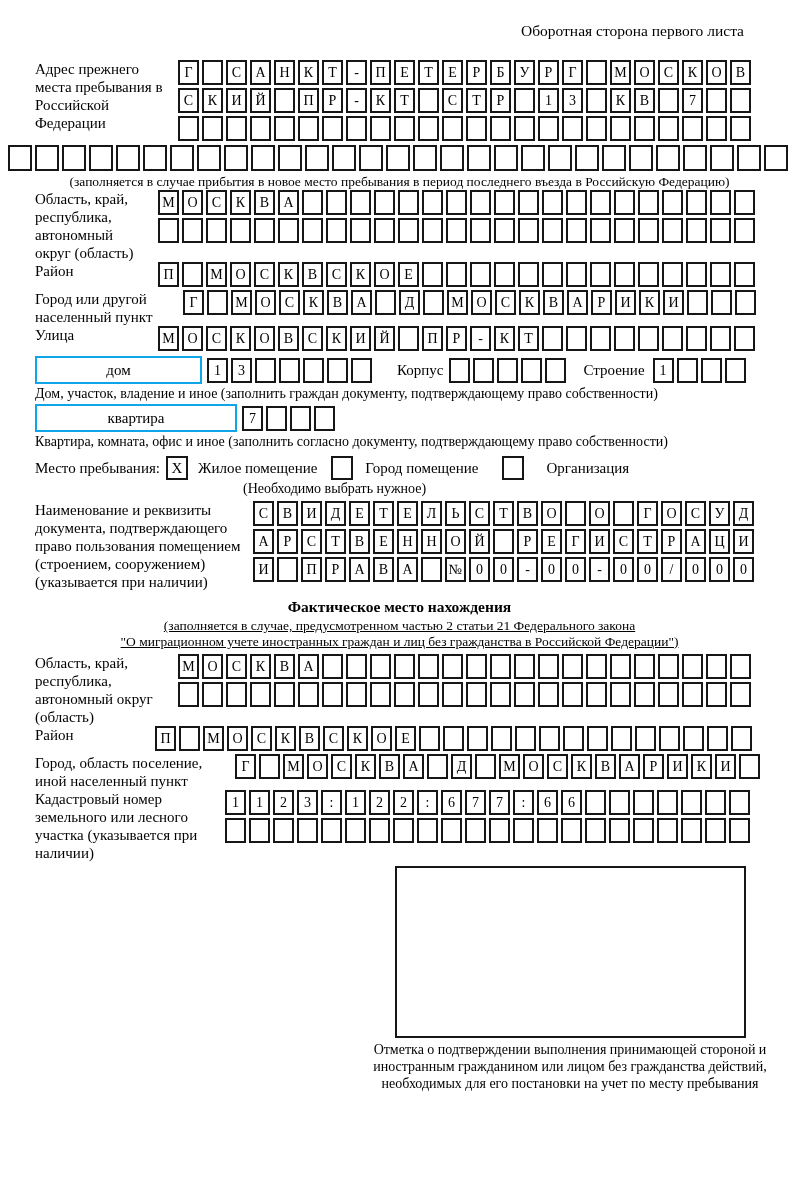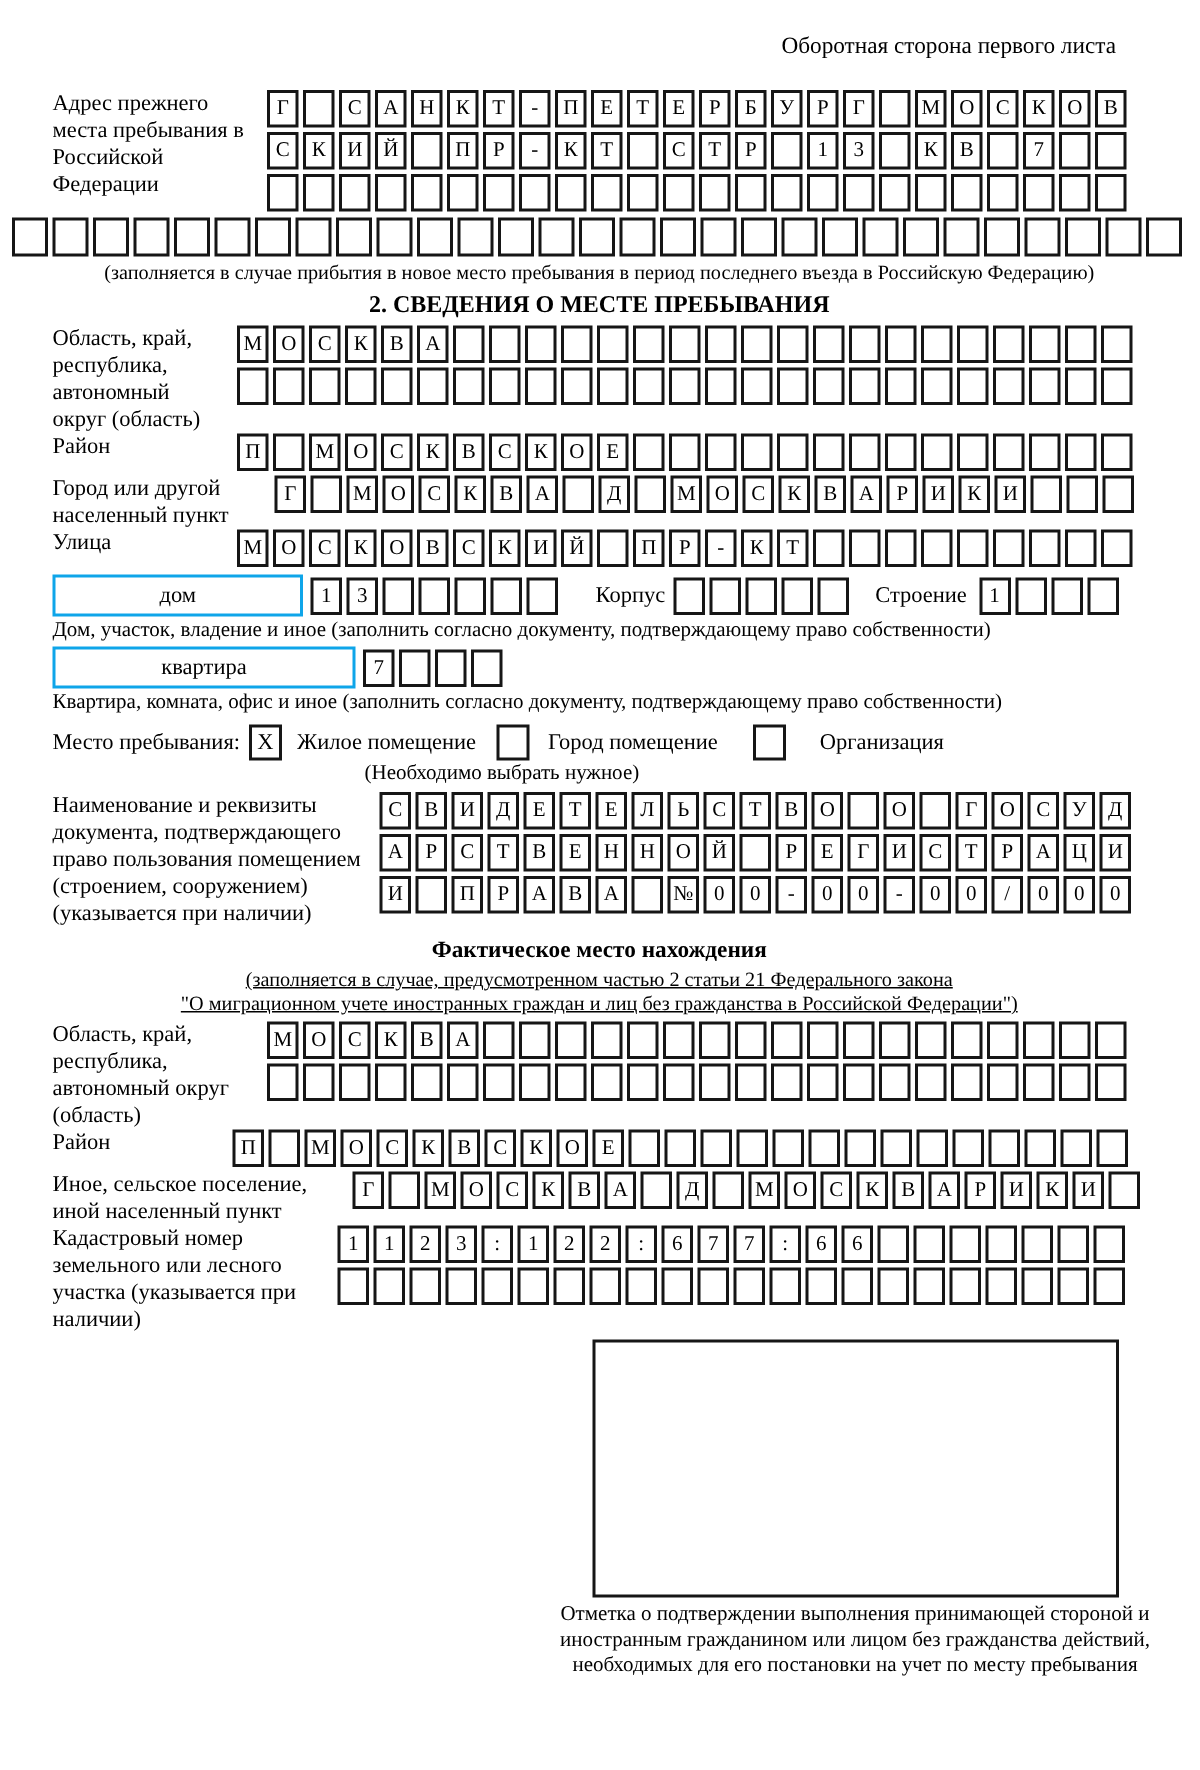--- a/index.html
+++ b/index.html
@@ -188,21 +188,20 @@
         <span class="cell"></span>
         <span class="cell"></span>
         <span class="cell"></span>
         <span class="cell"></span>
         <span class="cell"></span>
         <span class="cell"></span>
       </div>
     <div class="note center">(заполняется в случае прибытия в новое место пребывания в период последнего въезда в Российскую Федерацию)</div>
   </section>
 
-  <h2 class="sec">2. СВЕДЕНИЯ О МЕСТЕ ПРЕБЫВАНИЯ</h2>
 
   <div class="frow">
     <div class="lbl" style="width:123px">Область, край, республика, автономный округ (область)</div>
     <div class="cellcol">
       <div class="cellrow">
           <span class="cell">М</span>
           <span class="cell">О</span>
           <span class="cell">С</span>
           <span class="cell">К</span>
           <span class="cell">В</span>
@@ -370,21 +369,21 @@
         <span class="cell"></span>
       </div>
     <span class="inlbl stroenie">Строение</span>
     <div class="cellrow nomb">
         <span class="cell">1</span>
         <span class="cell"></span>
         <span class="cell"></span>
         <span class="cell"></span>
       </div>
   </div>
-  <div class="fieldnote">Дом, участок, владение и иное (заполнить согласно документу, подтверждающему право собственности)</div>
+  <div class="fieldnote">Дом, участок, владение и иное (заполнить граждан документу, подтверждающему право собственности)</div>
 
   <div class="frow houserow">
     <div class="bigbox" style="width:198px">квартира</div>
     <div class="gap5"></div>
     <div class="cellrow nomb">
         <span class="cell">7</span>
         <span class="cell"></span>
         <span class="cell"></span>
         <span class="cell"></span>
       </div>
@@ -564,21 +563,21 @@
         <span class="cell"></span>
         <span class="cell"></span>
         <span class="cell"></span>
         <span class="cell"></span>
         <span class="cell"></span>
         <span class="cell"></span>
       </div>
   </div>
 
   <div class="frow">
-    <div class="lbl" style="width:200px">Иное, сельское поселение, иной населенный пункт</div>
+    <div class="lbl" style="width:200px">Город, область поселение, иной населенный пункт</div>
     <div class="cellrow">
         <span class="cell">Г</span>
         <span class="cell"></span>
         <span class="cell">М</span>
         <span class="cell">О</span>
         <span class="cell">С</span>
         <span class="cell">К</span>
         <span class="cell">В</span>
         <span class="cell">А</span>
         <span class="cell"></span>

